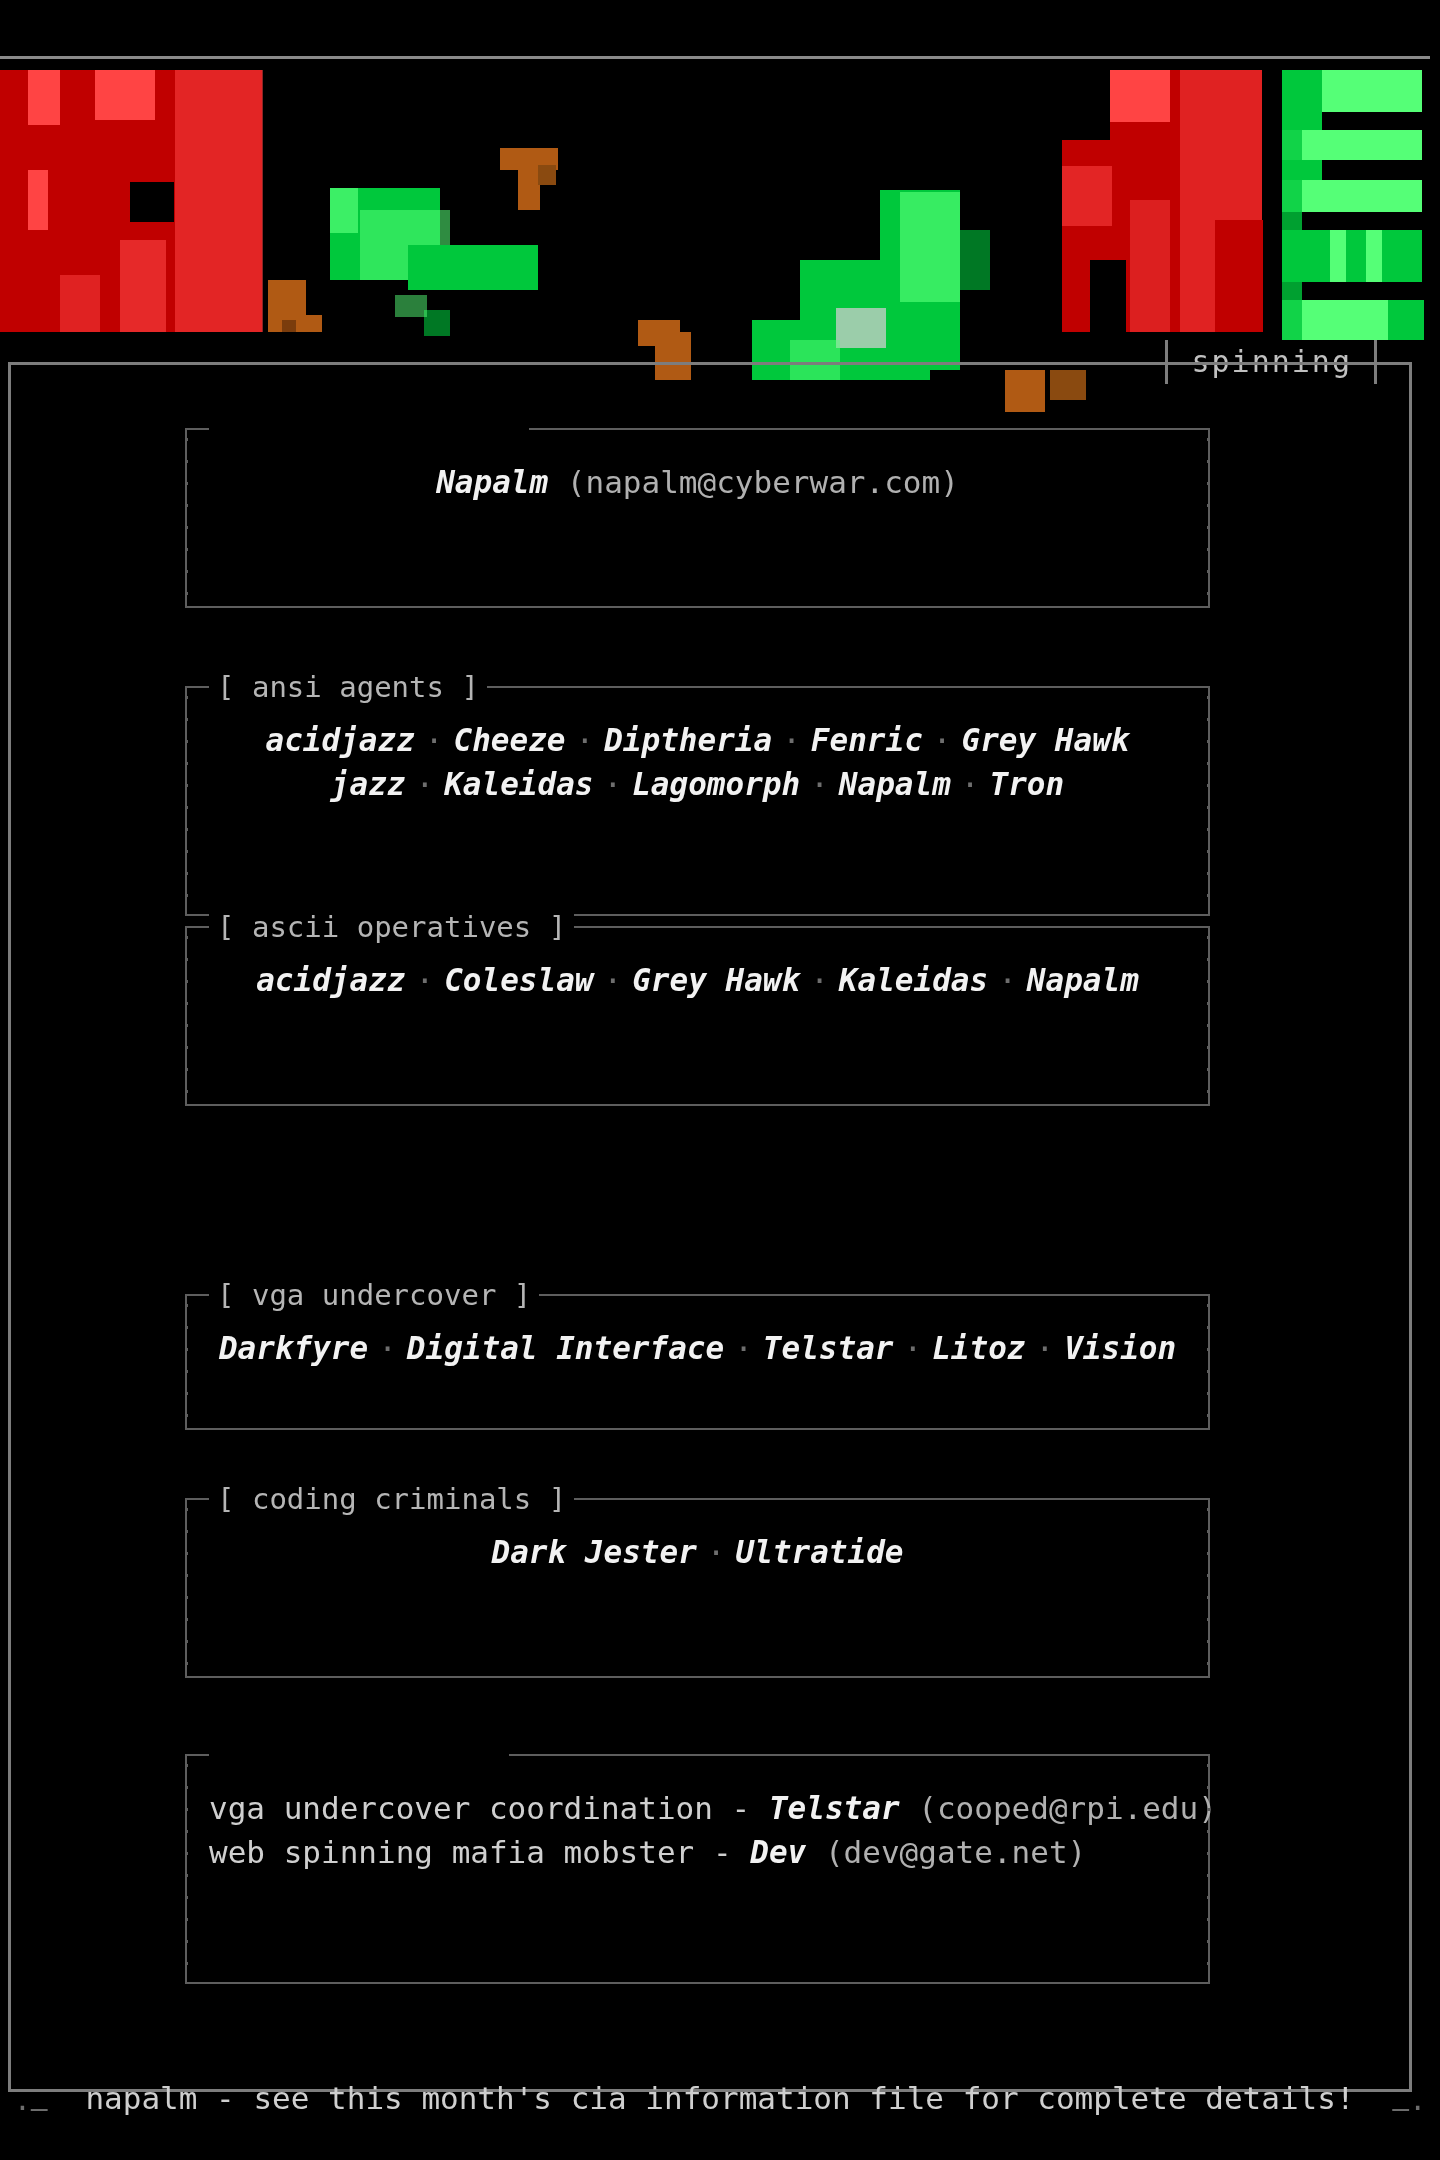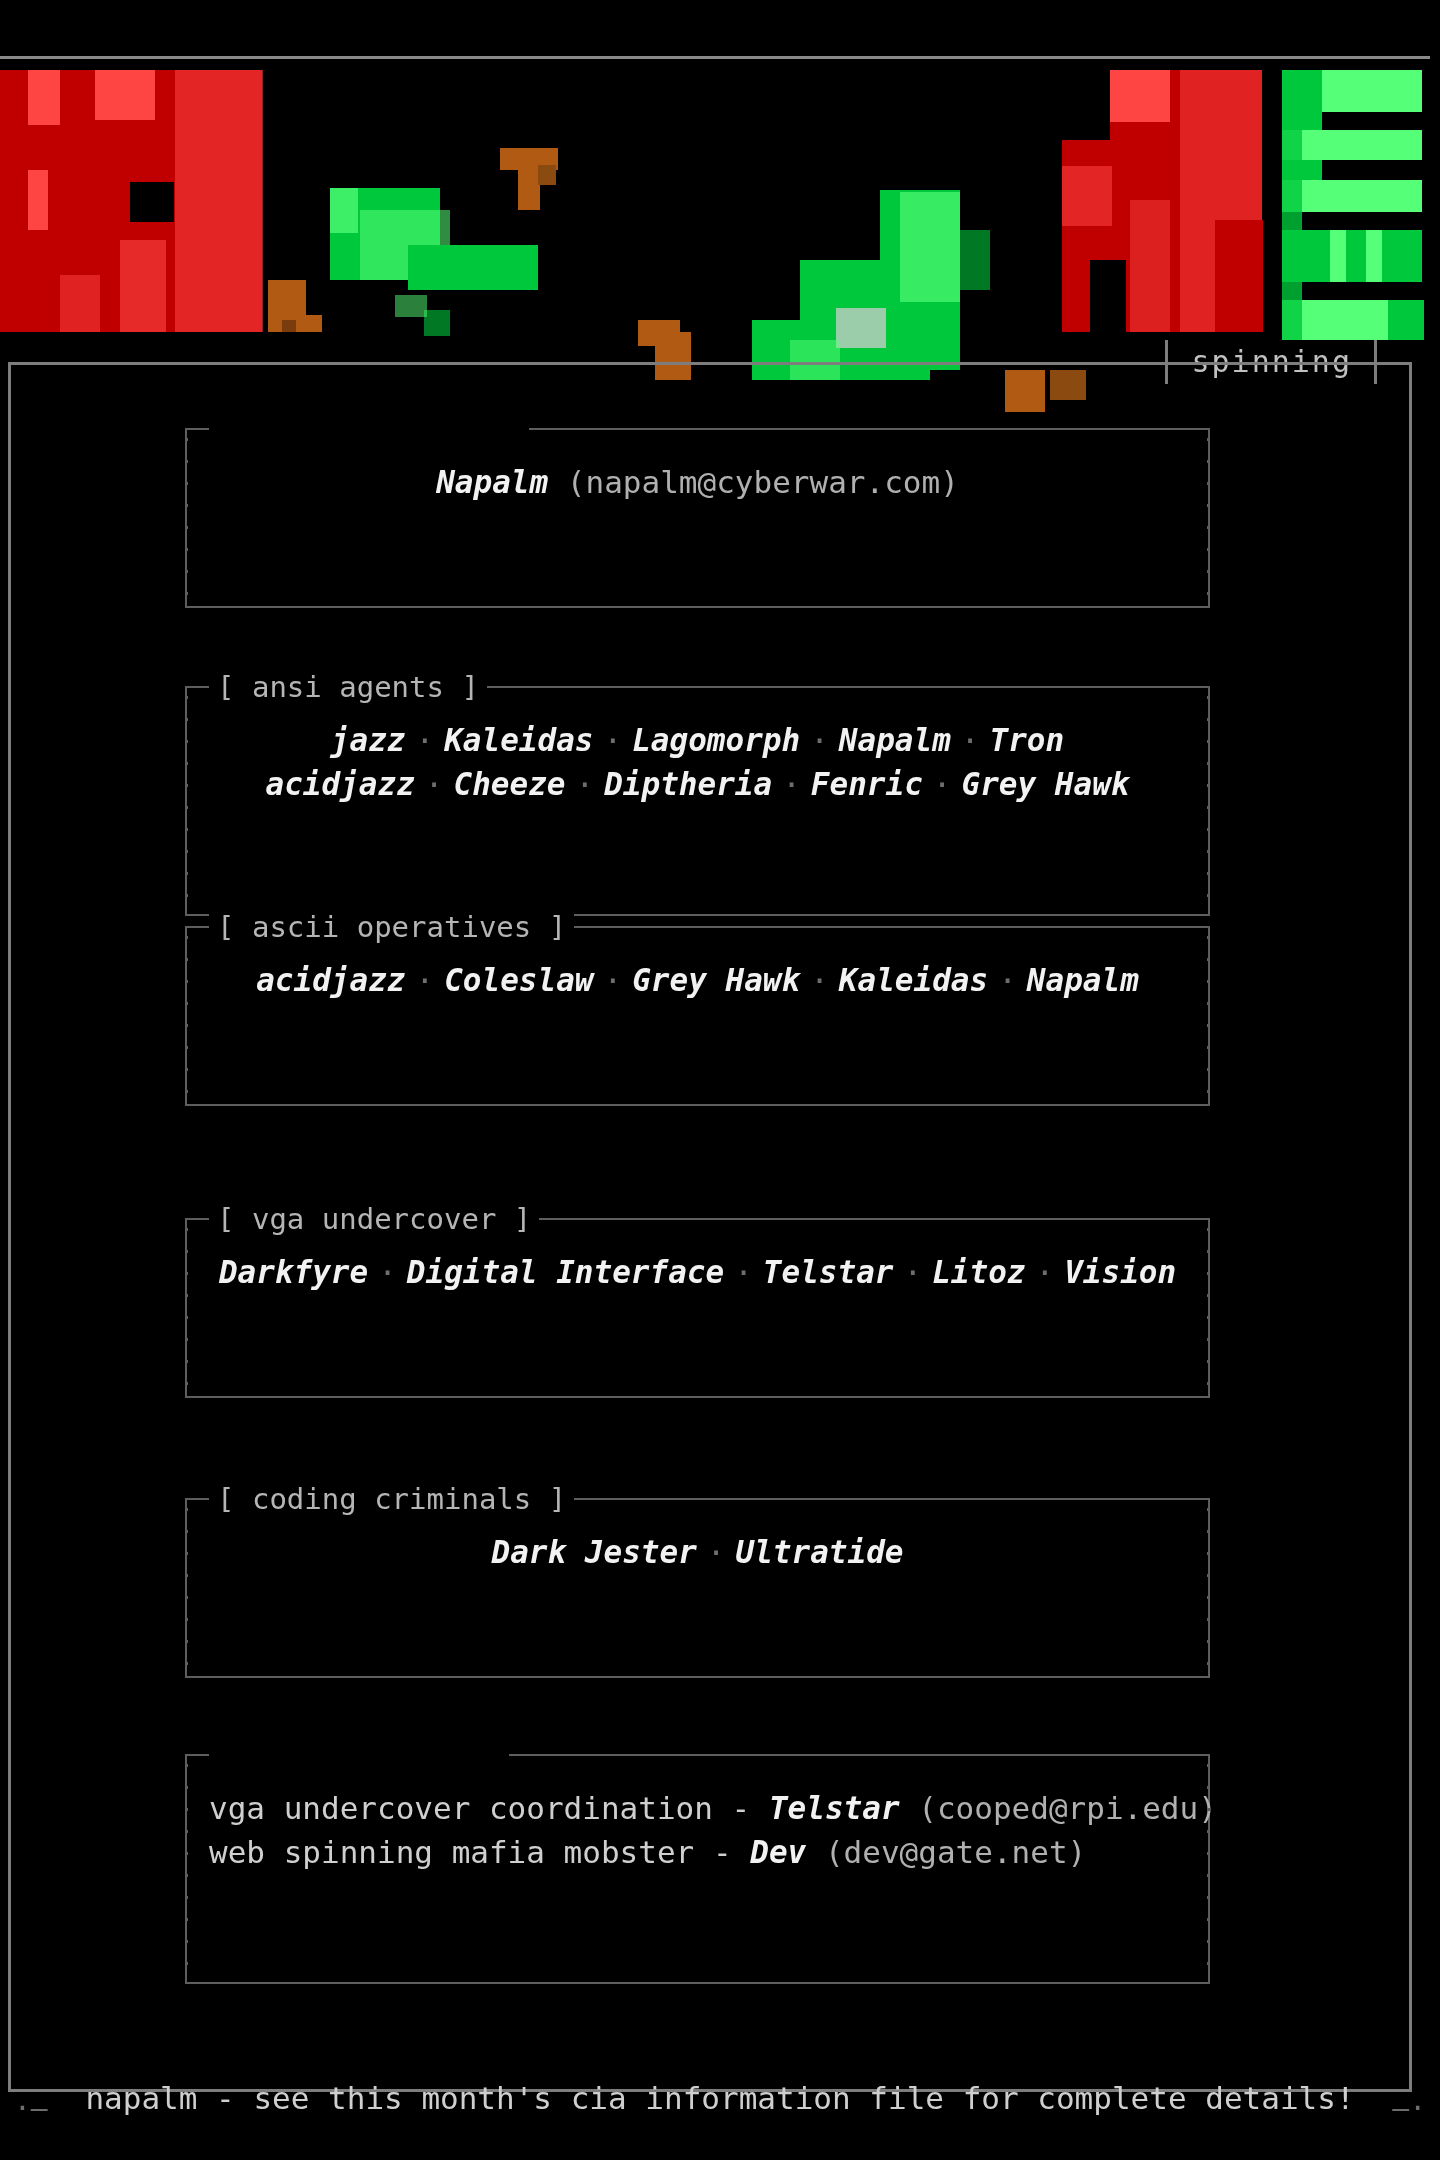--- a/index.html
+++ b/index.html
@@ -225,34 +225,34 @@
       <div class="sec-body">
         <div><span class="name">Napalm</span><span class="plain">  </span><span class="email">(napalm@cyberwar.com)</span></div>
       </div>
     </div>
     <div class="section" style="top: 688px; height: 228px;">
       <div class="sec-topline" style="left: 248px; right: -2px;"></div>
       <div class="sec-title">[ ansi agents ]</div>
       <div class="ticks-l"></div>
       <div class="ticks-r"></div>
       <div class="sec-body">
+        <div><span class="name">acidjazz</span><span class="sep">·</span><span class="name">Cheeze</span><span class="sep">·</span><span class="name">Diptheria</span><span class="sep">·</span><span class="name">Fenric</span><span class="sep">·</span><span class="name">Grey Hawk</span></div>
         <div><span class="name">jazz</span><span class="sep">·</span><span class="name">Kaleidas</span><span class="sep">·</span><span class="name">Lagomorph</span><span class="sep">·</span><span class="name">Napalm</span><span class="sep">·</span><span class="name">Tron</span></div>
-        <div><span class="name">acidjazz</span><span class="sep">·</span><span class="name">Cheeze</span><span class="sep">·</span><span class="name">Diptheria</span><span class="sep">·</span><span class="name">Fenric</span><span class="sep">·</span><span class="name">Grey Hawk</span></div>
       </div>
     </div>
     <div class="section" style="top: 928px; height: 178px;">
       <div class="sec-topline" style="left: 304px; right: -2px;"></div>
       <div class="sec-title">[ ascii operatives ]</div>
       <div class="ticks-l"></div>
       <div class="ticks-r"></div>
       <div class="sec-body">
         <div><span class="name">acidjazz</span><span class="sep">·</span><span class="name">Coleslaw</span><span class="sep">·</span><span class="name">Grey Hawk</span><span class="sep">·</span><span class="name">Kaleidas</span><span class="sep">·</span><span class="name">Napalm</span></div>
       </div>
     </div>
-    <div class="section" style="top: 1220px; height: 178px;">
+    <div class="section" style="top: 1296px; height: 134px;">
       <div class="sec-topline" style="left: 272px; right: -2px;"></div>
       <div class="sec-title">[ vga undercover ]</div>
       <div class="ticks-l"></div>
       <div class="ticks-r"></div>
       <div class="sec-body">
         <div><span class="name">Darkfyre</span><span class="sep">·</span><span class="name">Digital Interface</span><span class="sep">·</span><span class="name">Telstar</span><span class="sep">·</span><span class="name">Litoz</span><span class="sep">·</span><span class="name">Vision</span></div>
       </div>
     </div>
     <div class="section" style="top: 1500px; height: 178px;">
       <div class="sec-topline" style="left: 304px; right: -2px;"></div>

